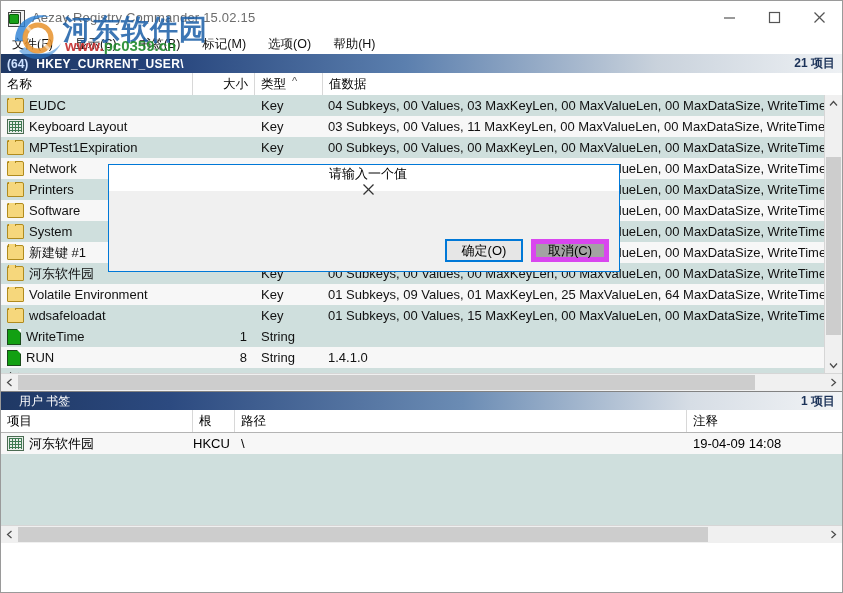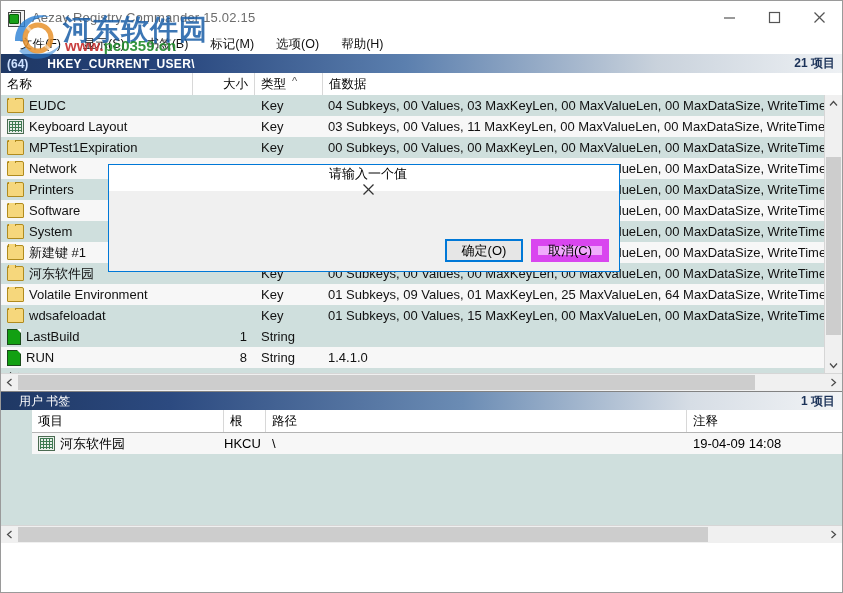--- a/index.html
+++ b/index.html
@@ -17,28 +17,28 @@
   .app-icon{width:18px;height:18px;margin-left:7px;margin-right:6px;position:relative;flex:0 0 auto;}
   .app-icon .pg{position:absolute;left:3px;top:1px;width:12px;height:15px;background:#f2f2f2;border:1px solid #4a4a4a;}
   .app-icon .pg2{position:absolute;left:0px;top:3px;width:11px;height:13px;background:#e8e8e8;border:1px solid #4a4a4a;}
   .app-icon .gr{position:absolute;left:1px;top:5px;width:8px;height:8px;background:#18a018;border:1px solid #0b5f0b;border-radius:1px;}
   .title-text{font-size:13px;color:#6c6c6c;letter-spacing:.2px;}
   .wincontrols{position:absolute;right:0;top:0;height:33px;display:flex;}
   .wc{width:45px;height:33px;display:flex;align-items:center;justify-content:center;}
   .wc svg{display:block;}
 
   
-  .menubar{height:20px;background:#ffffff;display:flex;align-items:center;padding-left:8px;text-align:center;}
+  .menubar{height:20px;background:#ffffff;display:flex;align-items:center;padding-left:0;text-align:center;}
   .menu-item{font-size:12.5px;color:#111;padding:0 11px;line-height:20px;white-space:nowrap;}
 
   
   .pathbar{height:19px;background:linear-gradient(to right,#1f3864 0%,#24427a 18%,#5b7fae 48%,#c9d2dc 78%,#eef1f4 100%);
            display:flex;align-items:center;position:relative;}
   .pathbar .p64{color:#cfe2ff;font-size:12px;padding-left:6px;font-weight:bold;}
-  .pathbar .ppath{color:#ffffff;font-size:12px;font-weight:bold;letter-spacing:.3px;margin-left:19px;}
+  .pathbar .ppath{color:#ffffff;font-size:12px;font-weight:bold;letter-spacing:.3px;margin-left:8px;}
   .pathbar .pcount{position:absolute;right:7px;color:#1b3258;font-size:12px;font-weight:bold;}
 
   
   .listwrap{position:relative;height:318px;background:#ffffff;border-bottom:1px solid #828282;}
   .colhead{height:22px;background:#ffffff;border-bottom:1px solid #b4b4b4;display:flex;position:relative;}
   .ch{position:relative;height:22px;line-height:22px;font-size:12.5px;color:#000;box-sizing:border-box;
       border-right:1px solid #d8d8d8;padding:0 6px;}
   .ch.right{text-align:right;}
   .sortmark{position:absolute;top:-3px;left:37px;font-size:11px;color:#555;}
   .rows{position:absolute;top:22px;left:0;right:0;bottom:0;overflow:hidden;}
@@ -68,21 +68,21 @@
   .hscroll{position:absolute;left:0;right:0;bottom:0;height:17px;background:#f0f0f0;border-top:1px solid #d6d6d6;display:flex;align-items:center;}
   .hscroll .arrow{width:17px;height:17px;display:flex;align-items:center;justify-content:center;}
   .hscroll .track{position:relative;flex:1;height:17px;}
   .hscroll .thumb{position:absolute;top:1px;height:15px;background:#cdcdcd;}
 
   
   .bmhead{height:18px;background:linear-gradient(to right,#1f3864 0%,#2c4a80 20%,#6b8cb4 55%,#d6dde5 82%,#f2f4f6 100%);
           display:flex;align-items:center;position:relative;}
   .bmhead .t{color:#ffffff;font-size:12px;padding-left:18px;}
   .bmhead .c{position:absolute;right:7px;color:#1b3258;font-size:12px;font-weight:bold;}
-  .bmwrap{position:relative;height:auto;background:#cfdfdd;padding-left:31px;}
+  .bmwrap{position:relative;height:auto;background:#cfdfdd;}
   .bmcolhead{height:22px;background:#ffffff;border-bottom:1px solid #b4b4b4;display:flex;}
   .bmrows{background:#cfdfdd;height:110px;position:relative;}
   .bmrow{height:21px;display:flex;align-items:center;font-size:13px;background:#f7f7f7;}
   .bm-item{width:192px;box-sizing:border-box;padding-left:6px;display:flex;align-items:center;}
   .bm-root{width:42px;box-sizing:border-box;}
   .bm-path{flex:1;box-sizing:border-box;padding-left:6px;}
   .bm-note{width:155px;box-sizing:border-box;padding-left:6px;}
 
   
   .dlg{position:absolute;left:107px;top:163px;width:512px;height:108px;background:#f0f0f0;
@@ -90,21 +90,21 @@
   .dlg-title{height:26px;display:flex;align-items:center;justify-content:space-between;background:#ffffff;padding:0 0 0 8px;flex-direction:column;}
   .dlg-title .txt{font-size:13px;color:#000;}
   .dlg-x{width:30px;height:26px;display:flex;align-items:center;justify-content:center;}
   .dlg-body{padding:4px 10px 0 10px;}
   .dlg-label{font-size:13px;color:#000;margin:1px 0 4px 3px;}
   .dlg-input{height:22px;background:#ffffff;border:1px solid #0078d7;box-sizing:border-box;display:flex;align-items:center;padding-left:3px;}
   .sel{background:#0b6cd4;color:#ffffff;font-size:13px;padding:1px 1px;letter-spacing:1px;}
   .caret{width:3px;height:15px;background:#e8a33d;}
   .dlg-btns{position:absolute;right:10px;bottom:9px;display:flex;gap:8px;}
   .btn{height:23px;min-width:78px;display:flex;align-items:center;justify-content:center;font-size:13px;
-       background:#f0abfc;border:7px solid #d946ef;box-sizing:border-box;}
+       background:#a3a3a3;border:5px solid #d946ef;box-sizing:border-box;}
   .btn.primary{border:2px solid #0078d7;background:#e6e6e6;}
 
   
   .wm{position:absolute;left:0;top:0;width:300px;height:78px;z-index:60;pointer-events:none;}
   .wm .txt1{position:absolute;left:62px;top:10px;font-size:28px;font-weight:bold;color:#1b5fa8;opacity:.85;
             letter-spacing:1px;}
   .wm .txt2{position:absolute;left:64px;top:36px;font-size:15px;font-weight:bold;opacity:.9;}
   .wm .t2a{color:#c42b2b;}
   .wm .t2b{color:#1f8a2a;}
   .wm .swirl{position:absolute;left:6px;top:6px;width:62px;height:62px;}
@@ -278,21 +278,21 @@
         </div>
         <div class="cell-size"></div>
         <div class="cell-type">Key</div>
         <div class="cell-data">01 Subkeys, 00 Values, 15 MaxKeyLen, 00 MaxValueLen, 00 MaxDataSize, WriteTime:</div>
       </div>
 
 
       <div class="row alt">
         <div class="cell-name">
           <span class="ico val"></span>
-          <span>LastBuild</span>
+          <span>WriteTime</span>
         </div>
         <div class="cell-size">1</div>
         <div class="cell-type">String</div>
         <div class="cell-data"></div>
       </div>
 
       <div class="row norm">
         <div class="cell-name">
           <span class="ico val"></span>
           <span>RUN</span>

